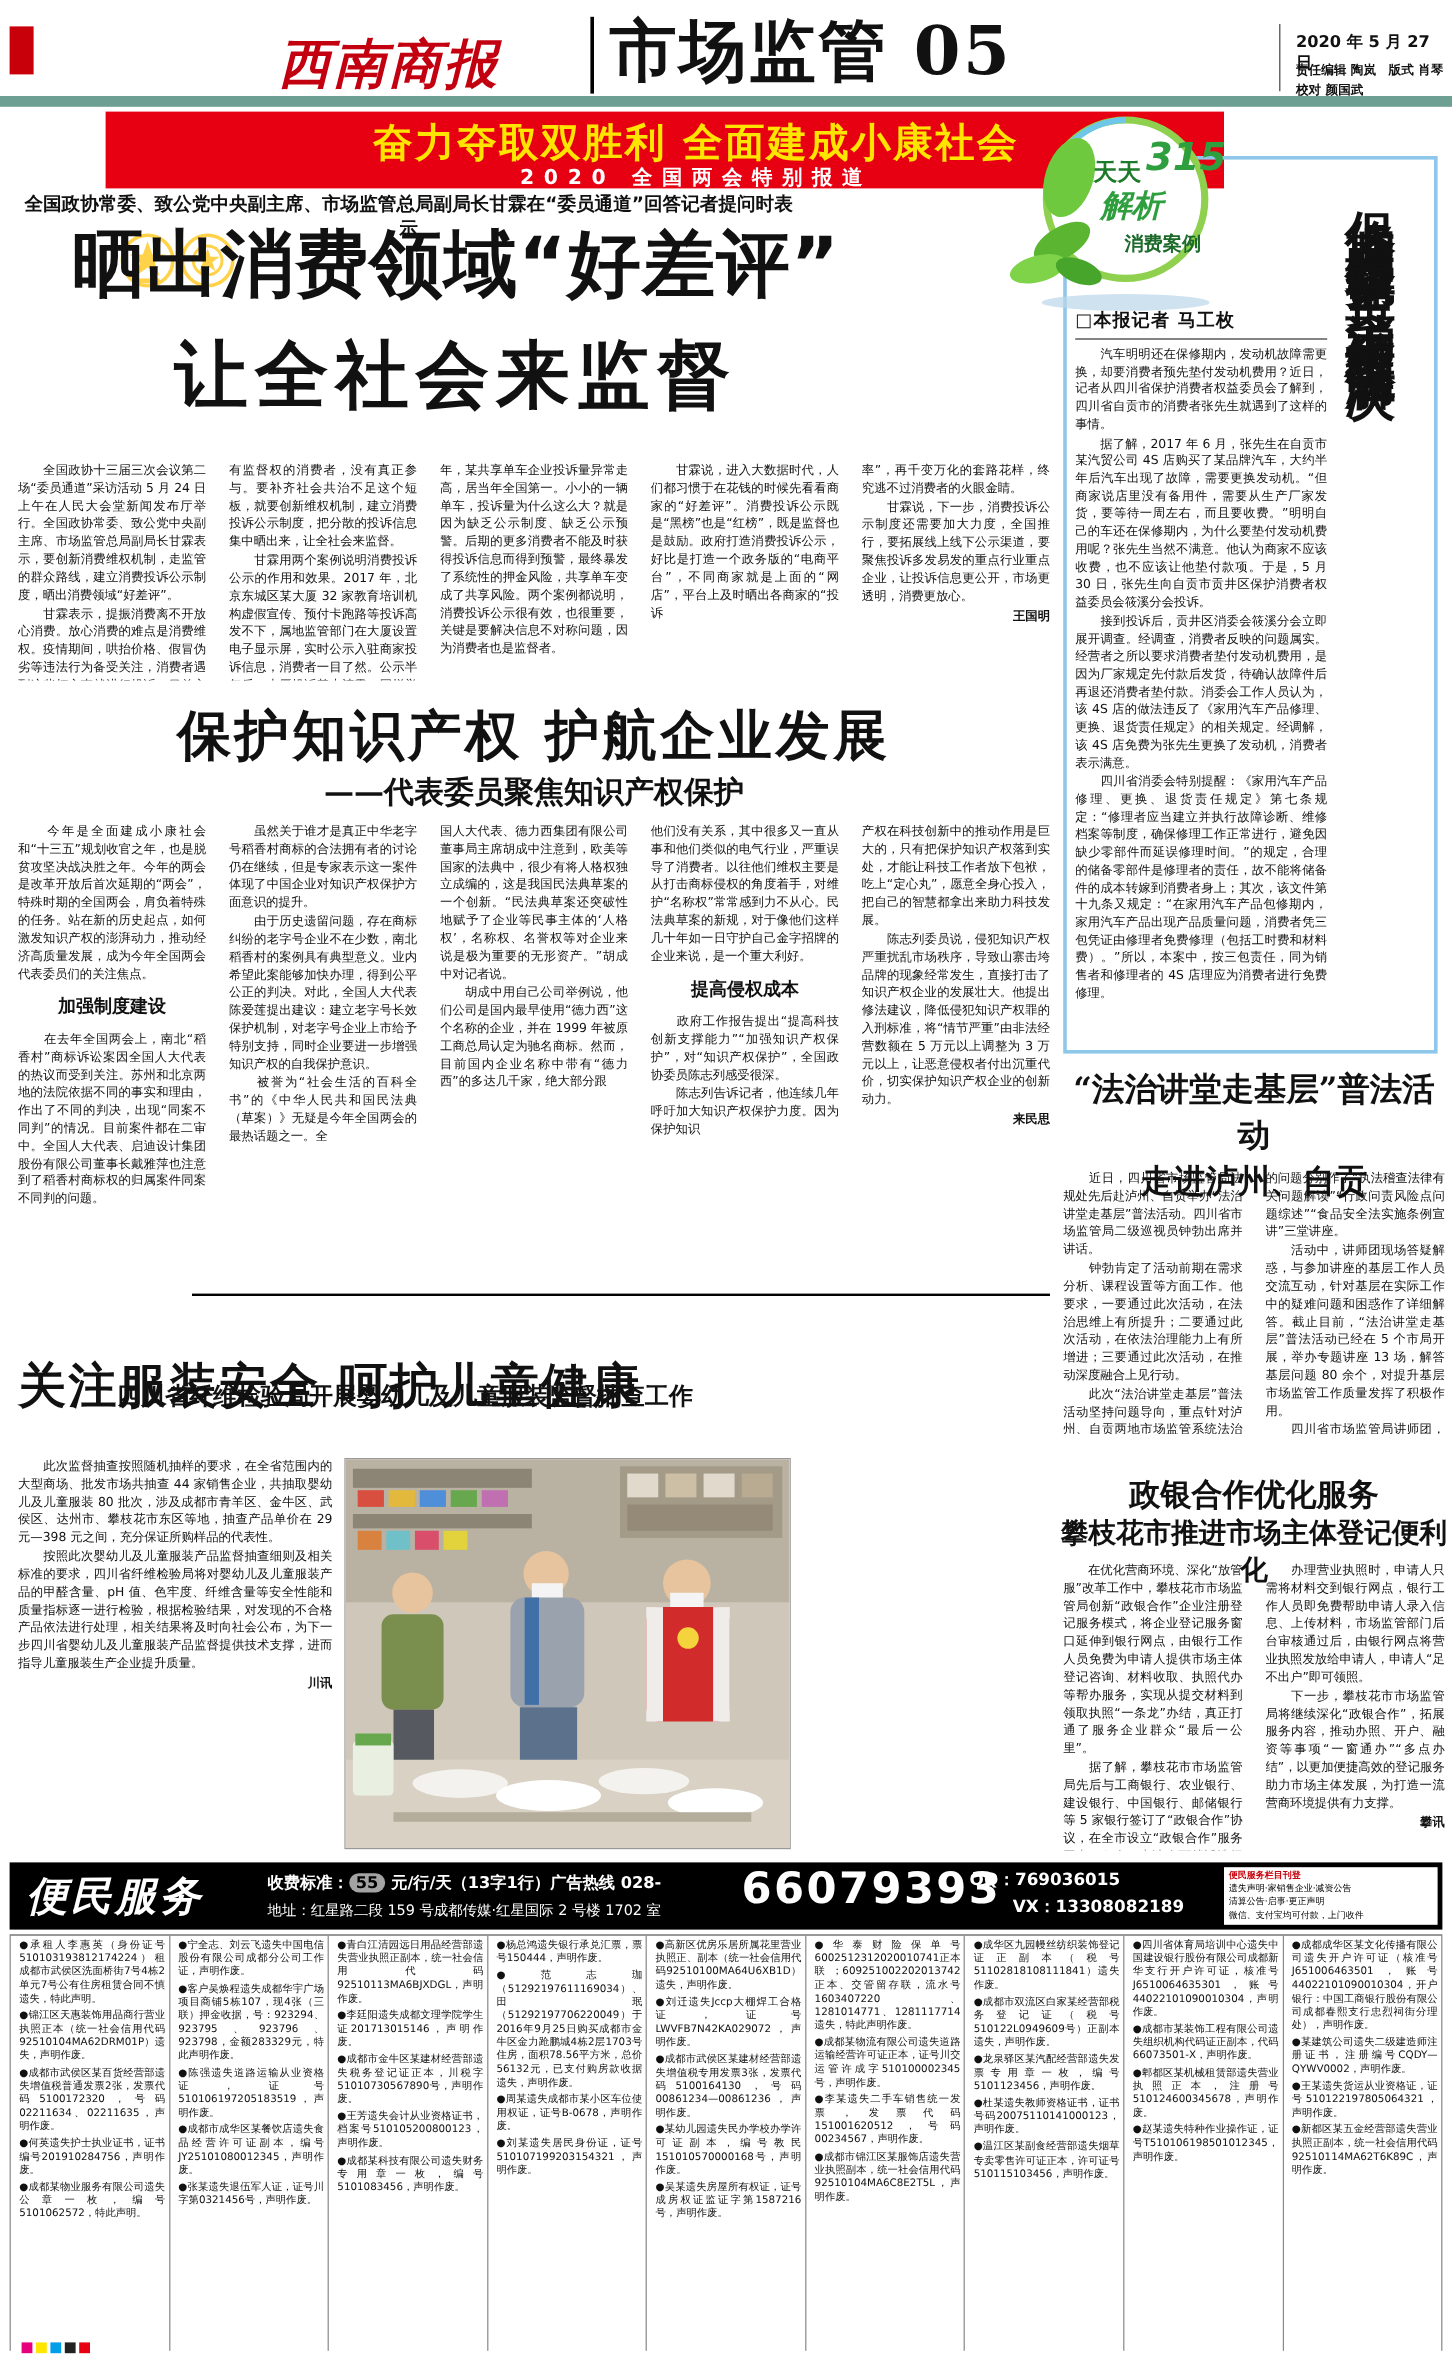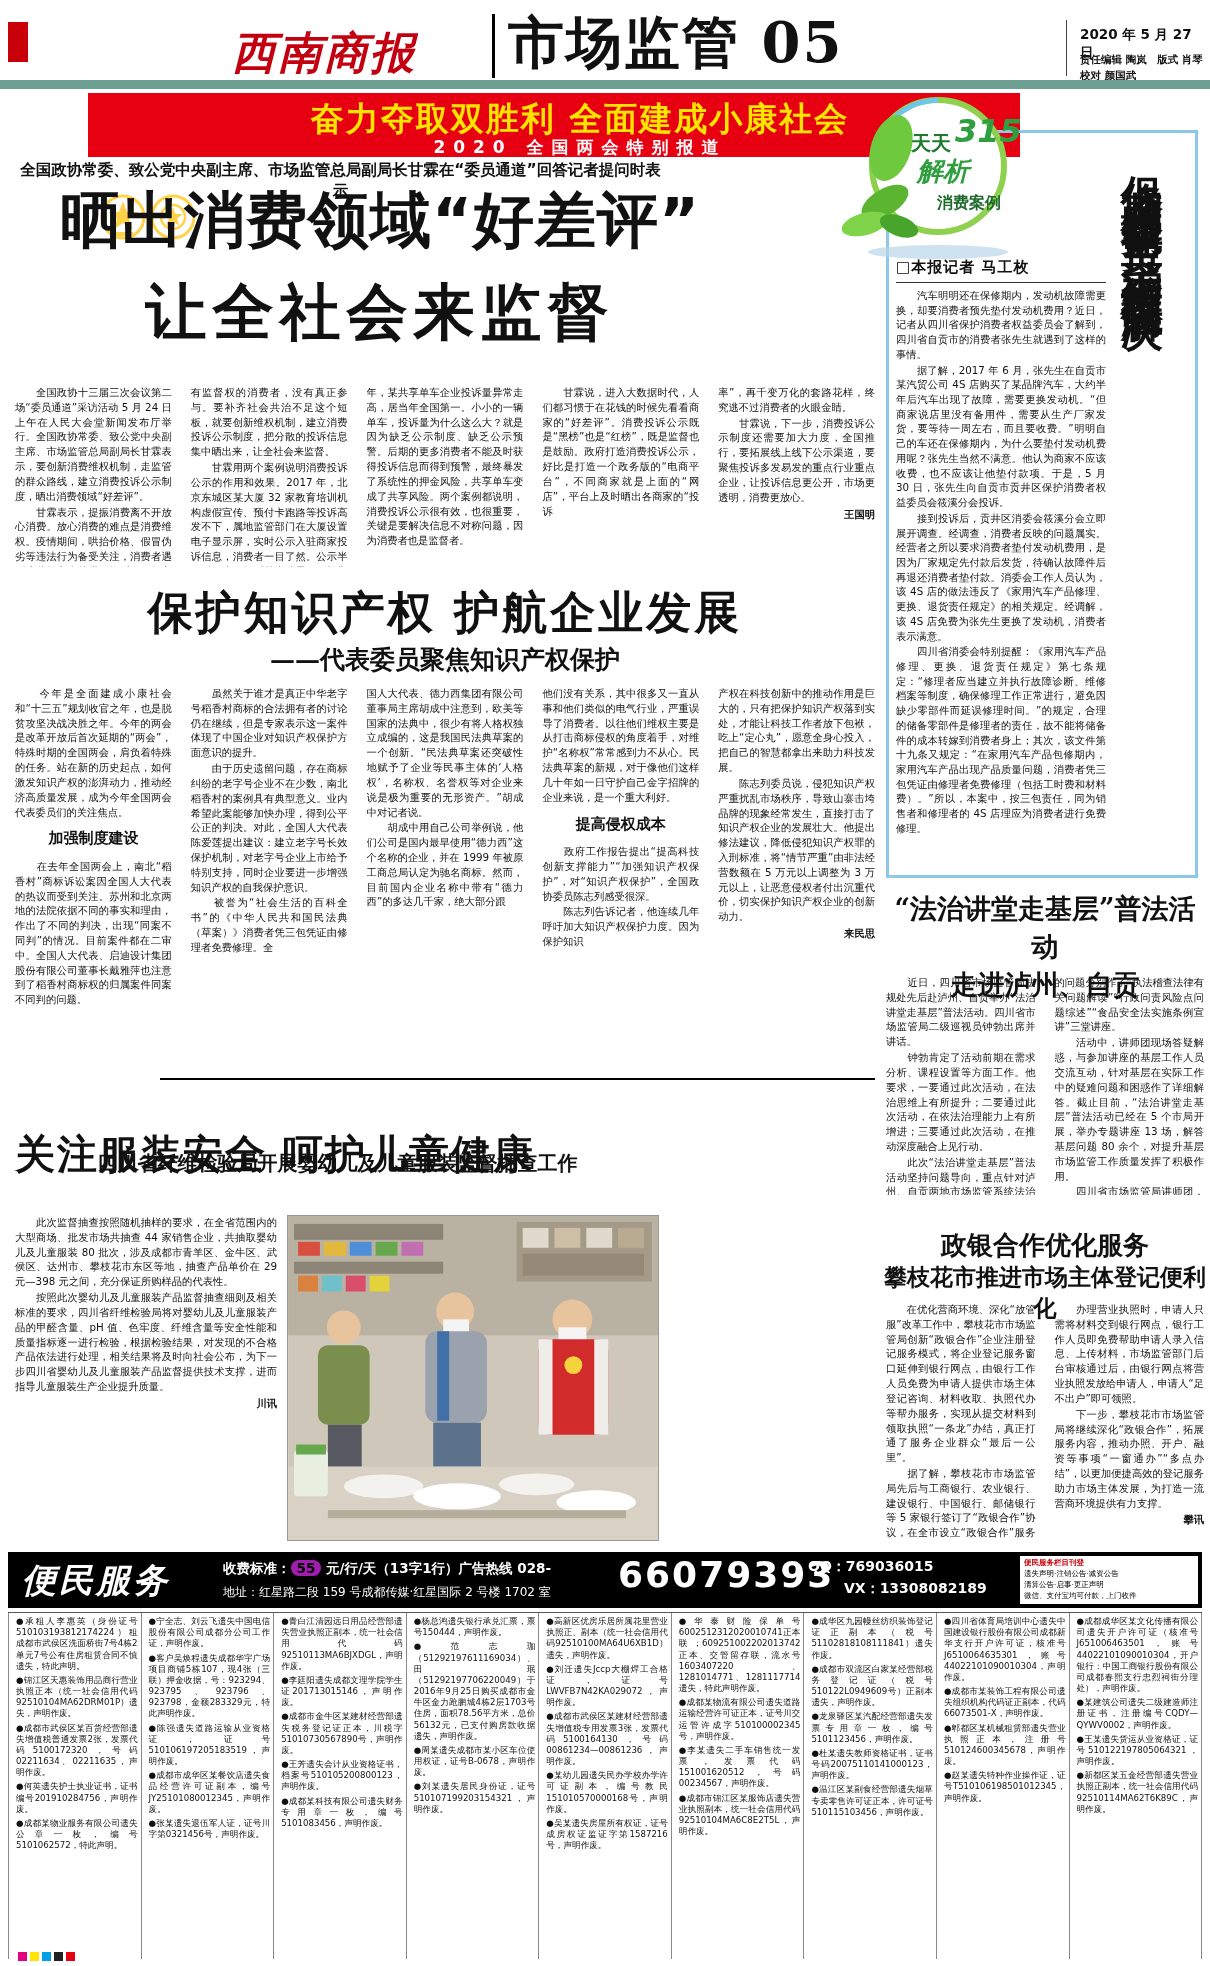--- a/index.html
+++ b/index.html
@@ -60,21 +60,21 @@
   
   .gar-hl{left:15px;top:1095px;width:645px;font-size:40px;font-weight:900;letter-spacing:2px;margin-top:32px;}
   .gar-sub{left:15px;top:1150px;width:645px;font-size:20px;font-weight:bold;text-align:center;}
   .gar-body{left:15px;top:1215px;width:262px;height:326px;}
   .photo{left:287px;top:1215px;width:372px;height:326px;border:1px solid #999;box-sizing:border-box;}
   
   .band{left:8px;top:1552px;width:1194px;height:56px;background:#000;color:#fff;}
   .band-name{left:14px;top:6px;font-size:34px;font-weight:900;font-style:italic;color:#fff;
              font-family:"DejaVu Serif",serif;letter-spacing:3px;}
   .band-fee{left:215px;top:8px;font-size:13.5px;font-weight:bold;color:#fff;}
-  .fee-badge{display:inline-block;background:#a21caf;color:#000;border-radius:10px;
+  .fee-badge{display:inline-block;background:#a3a3a3;color:#000;border-radius:10px;
              padding:0 6px;font-weight:900;}
   .band-phone{left:610px;top:2px;font-size:36px;font-weight:900;letter-spacing:2px;color:#fff;}
   .band-qq{left:800px;top:6px;font-size:14px;font-weight:bold;color:#fff;}
   .band-vx{left:800px;top:28px;font-size:14px;font-weight:bold;color:#fff;margin-left:36px;}
   .band-addr{left:215px;top:32px;font-size:12px;color:#fff;}
   .band-note{left:1012px;top:4px;width:178px;height:48px;background:#fff;color:#000;
              font-size:7.5px;line-height:1.35;padding:2px 4px;box-sizing:border-box;overflow:hidden;}
   .band-note .p:first-child{color:#c8000a;font-weight:bold;}
   
   .ads{left:8px;top:1612px;width:1194px;height:346px;display:flex;border-top:1px solid #555;}
@@ -142,21 +142,21 @@
   <div class="abs ipr-sub serif">——代表委员聚焦知识产权保护</div>
   <div class="abs ipr-body body-cols">
     <div>
         <div class="p">　　今年是全面建成小康社会和“十三五”规划收官之年，也是脱贫攻坚决战决胜之年。今年的两会是改革开放后首次延期的“两会”，特殊时期的全国两会，肩负着特殊的任务。站在新的历史起点，如何激发知识产权的澎湃动力，推动经济高质量发展，成为今年全国两会代表委员们的关注焦点。</div>
         <div class="colsub">加强制度建设</div>
         <div class="p">　　在去年全国两会上，南北“稻香村”商标诉讼案因全国人大代表的热议而受到关注。苏州和北京两地的法院依据不同的事实和理由，作出了不同的判决，出现“同案不同判”的情况。目前案件都在二审中。全国人大代表、启迪设计集团股份有限公司董事长戴雅萍也注意到了稻香村商标权的归属案件同案不同判的问题。</div>
       </div>
     <div>
         <div class="p">　　虽然关于谁才是真正中华老字号稻香村商标的合法拥有者的讨论仍在继续，但是专家表示这一案件体现了中国企业对知识产权保护方面意识的提升。</div>
         <div class="p">　　由于历史遗留问题，存在商标纠纷的老字号企业不在少数，南北稻香村的案例具有典型意义。业内希望此案能够加快办理，得到公平公正的判决。对此，全国人大代表陈爱莲提出建议：建立老字号长效保护机制，对老字号企业上市给予特别支持，同时企业要进一步增强知识产权的自我保护意识。</div>
-        <div class="p">　　被誉为“社会生活的百科全书”的《中华人民共和国民法典（草案）》消费者凭三包凭证由修理者免费修理。全</div>
+        <div class="p">　　被誉为“社会生活的百科全书”的《中华人民共和国民法典（草案）》无疑是今年全国两会的最热话题之一。全</div>
       </div>
     <div>
         <div class="p">国人大代表、德力西集团有限公司董事局主席胡成中注意到，欧美等国家的法典中，很少有将人格权独立成编的，这是我国民法典草案的一个创新。“民法典草案还突破性地赋予了企业等民事主体的‘人格权’，名称权、名誉权等对企业来说是极为重要的无形资产。”胡成中对记者说。</div>
         <div class="p">　　胡成中用自己公司举例说，他们公司是国内最早使用“德力西”这个名称的企业，并在 1999 年被原工商总局认定为驰名商标。然而，目前国内企业名称中带有“德力西”的多达几千家，绝大部分跟</div>
       </div>
     <div>
         <div class="p">他们没有关系，其中很多又一直从事和他们类似的电气行业，严重误导了消费者。以往他们维权主要是从打击商标侵权的角度着手，对维护“名称权”常常感到力不从心。民法典草案的新规，对于像他们这样几十年如一日守护自己金字招牌的企业来说，是一个重大利好。</div>
         <div class="colsub">提高侵权成本</div>
         <div class="p">　　政府工作报告提出“提高科技创新支撑能力”“加强知识产权保护”，对“知识产权保护”，全国政协委员陈志列感受很深。</div>
         <div class="p">　　陈志列告诉记者，他连续几年呼吁加大知识产权保护力度。因为保护知识</div>
@@ -291,21 +291,21 @@
     <div class="abs band-name">便民服务</div>
     <div class="abs band-fee">
       <span>收费标准：</span><span class="fee-badge">55</span><span> 元/行/天（13字1行）广告热线 028-</span>
     </div>
     <div class="abs band-phone">66079393</div>
     <div class="abs band-qq">QQ：769036015</div>
     <div class="abs band-vx">VX：13308082189</div>
     <div class="abs band-addr">地址：红星路二段 159 号成都传媒·红星国际 2 号楼 1702 室</div>
     <div class="abs band-note">
         <div class="p">便民服务栏目刊登</div>
-        <div class="p">遗失声明·注销公告·减资公告</div>
+        <div class="p">遗失声明·家销售企业·减资公告</div>
         <div class="p">清算公告·启事·更正声明</div>
         <div class="p">微信、支付宝均可付款，上门收件</div>
       </div>
   </div>
 
   <div class="abs ads">
     <div>
         <div class="p">●承租人李惠英（身份证号510103193812174224）租成都市武侯区洗面桥街7号4栋2单元7号公有住房租赁合同不慎遗失，特此声明。</div>
         <div class="p">●锦江区天惠装饰用品商行营业执照正本（统一社会信用代码92510104MA62DRM01P）遗失，声明作废。</div>
         <div class="p">●成都市武侯区某百货经营部遗失增值税普通发票2张，发票代码5100172320，号码02211634、02211635，声明作废。</div>

